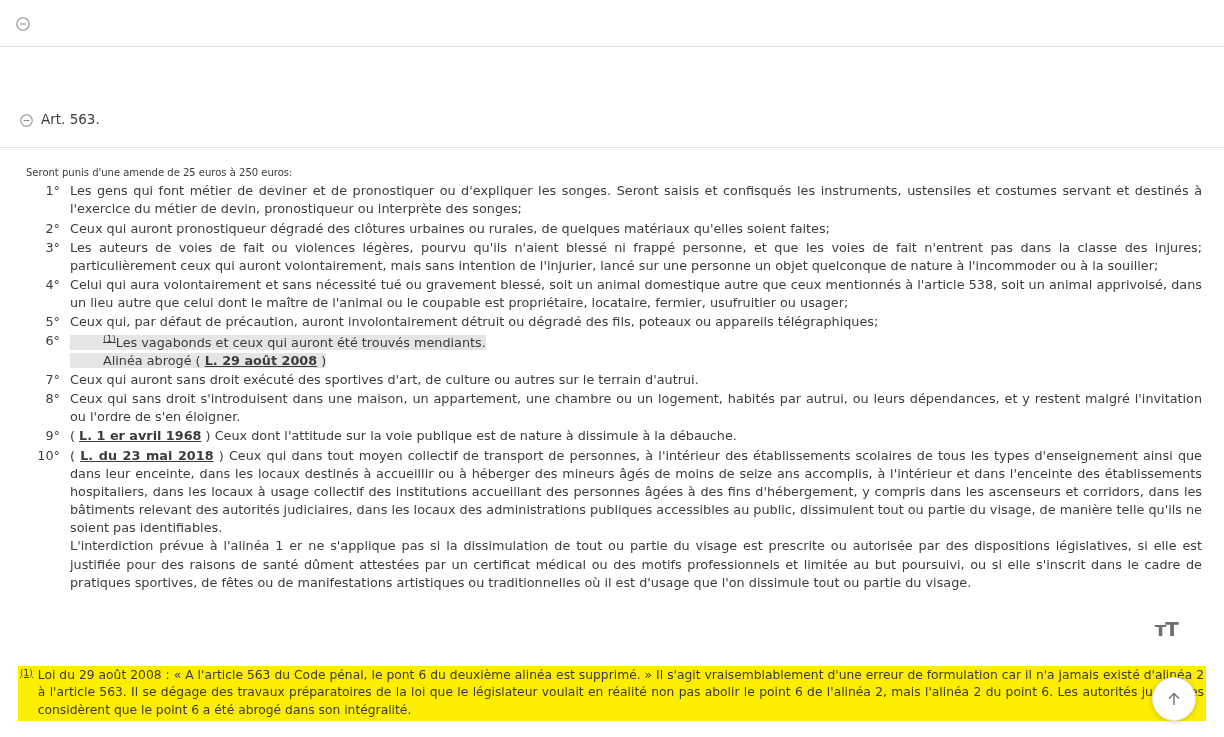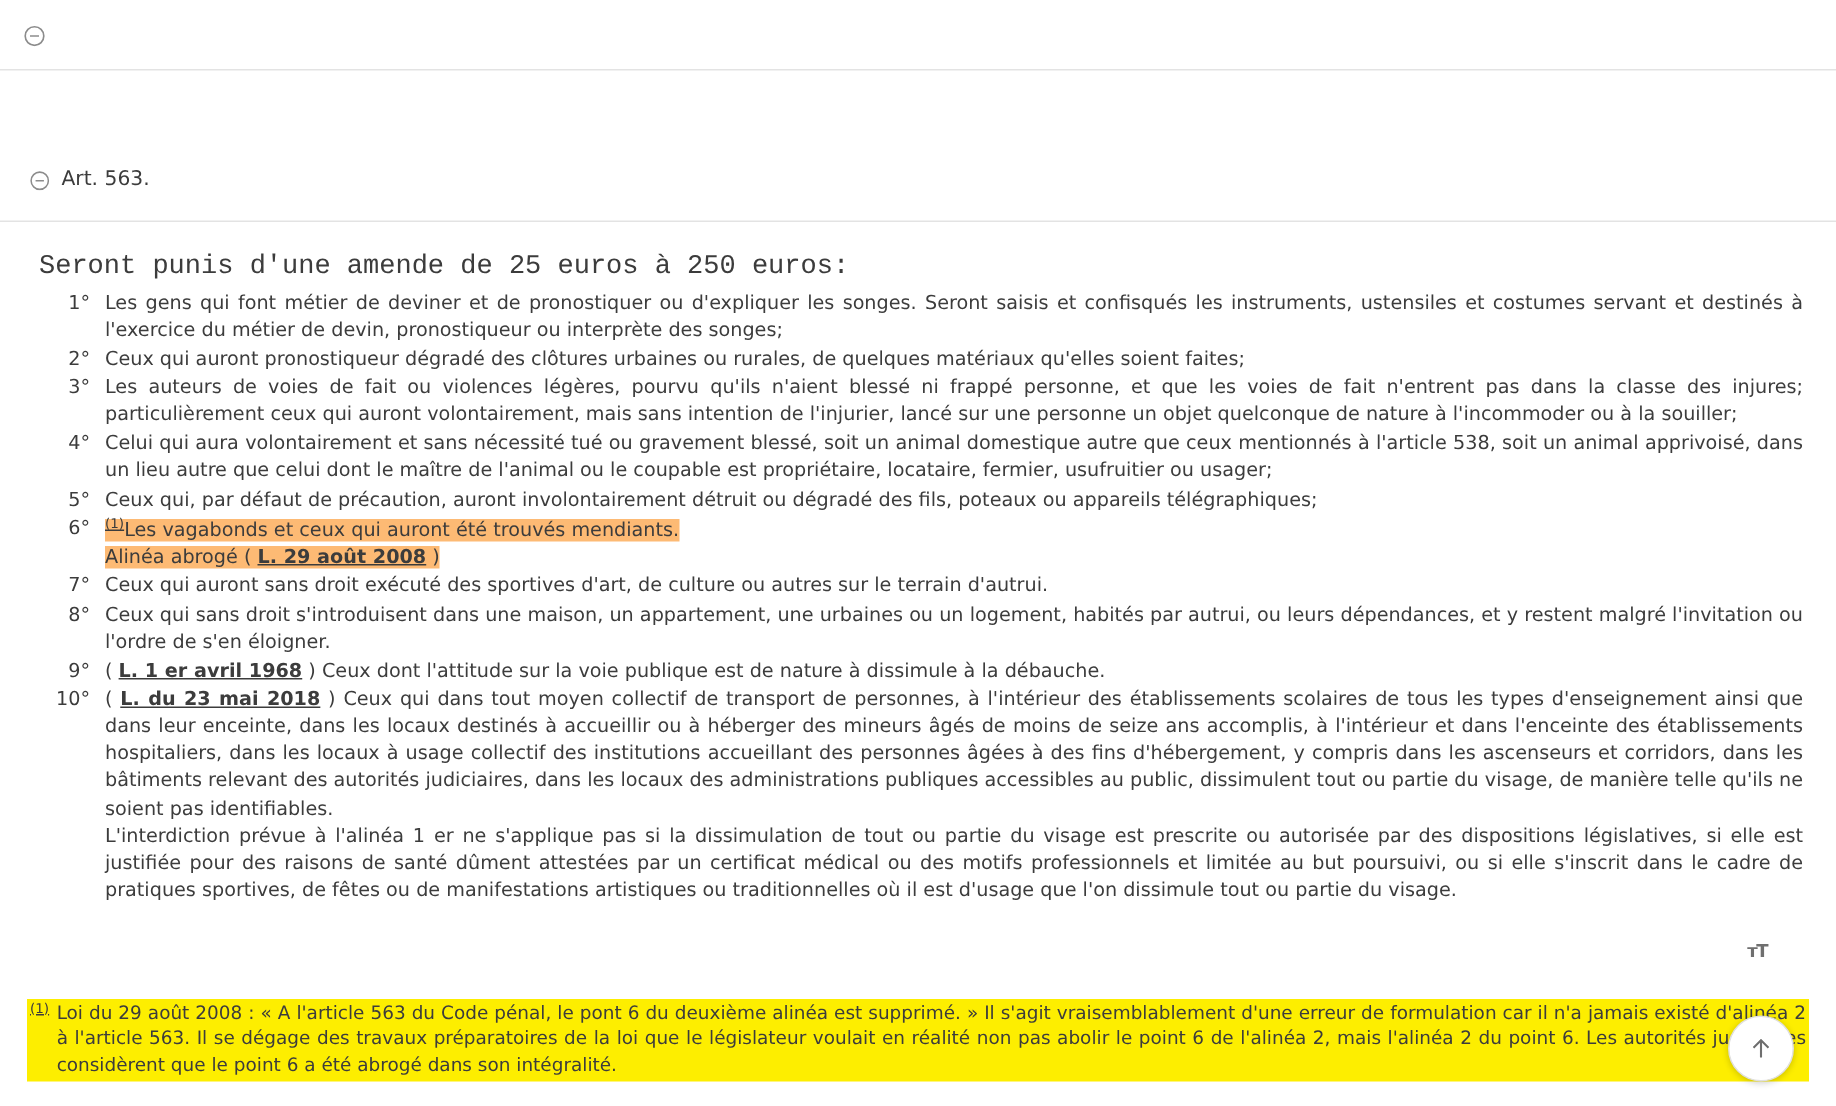--- a/index.html
+++ b/index.html
@@ -71,23 +71,22 @@
     font-size: 13.5px;
     color: #3c3c3c;
   }
 
   
   .body-wrap {
     padding: 18px 22px 0 26px;
     line-height: 1.42;
   }
   .intro {
-    font-size: 18px;
+    font-size: 10px;
     margin-bottom: 2px;
-    font-family: Liberation Mono, monospace;
   }
   ol.items {
     list-style: none;
     margin: 0;
     padding: 0;
   }
   li.item {
     display: flex;
     align-items: flex-start;
     margin-bottom: 1px;
@@ -102,21 +101,22 @@
     white-space: nowrap;
   }
   .txt {
     flex: 1;
     text-align: justify;
     font-size: 12.8px;
     color: #3c3c3c;
   }
   .txt.nojust { text-align: left; }
   .hl {
-    background: #fdba74;
+    background: #e5e5e5;
+    padding-left: 33px;
   }
   .lnk {
     color: #3c3c3c;
     font-weight: bold;
   }
   sup.fn {
     font-size: 9px;
     vertical-align: super;
     text-decoration: underline;
   }
@@ -151,21 +151,21 @@
     flex: 1;
     text-align: justify;
   }
 
   
   .font-size-btn {
     position: absolute;
     right: 46px;
     bottom: 96px;
     color: #6f6f6f;
-    font-size: 12px;
+    font-size: 20px;
     font-weight: bold;
     letter-spacing: -1px;
     cursor: pointer;
     user-select: none;
   }
   .scroll-top-btn {
     position: absolute;
     right: 28px;
     bottom: 16px;
     width: 42px;
@@ -245,21 +245,21 @@
         </span>
       </li>
 
       <li class="item">
         <span class="num">7°</span>
         <span class="txt nojust">Ceux qui auront sans droit exécuté des sportives d'art, de culture ou autres sur le terrain d'autrui.</span>
       </li>
 
       <li class="item">
         <span class="num">8°</span>
-        <span class="txt">Ceux qui sans droit s'introduisent dans une maison, un appartement, une urbaines ou un logement, habités par autrui, ou leurs dépendances, et y restent malgré l'invitation ou l'ordre de s'en éloigner.</span>
+        <span class="txt">Ceux qui sans droit s'introduisent dans une maison, un appartement, une chambre ou un logement, habités par autrui, ou leurs dépendances, et y restent malgré l'invitation ou l'ordre de s'en éloigner.</span>
       </li>
 
       <li class="item">
         <span class="num">9°</span>
         <span class="txt nojust"><span>( </span><a class="lnk" href="#">L. 1 er avril 1968</a><span> ) </span><span>Ceux dont l'attitude sur la voie publique est de nature à dissimule à la débauche.</span></span>
       </li>
 
       <li class="item">
         <span class="num">10°</span>
         <span class="txt">

